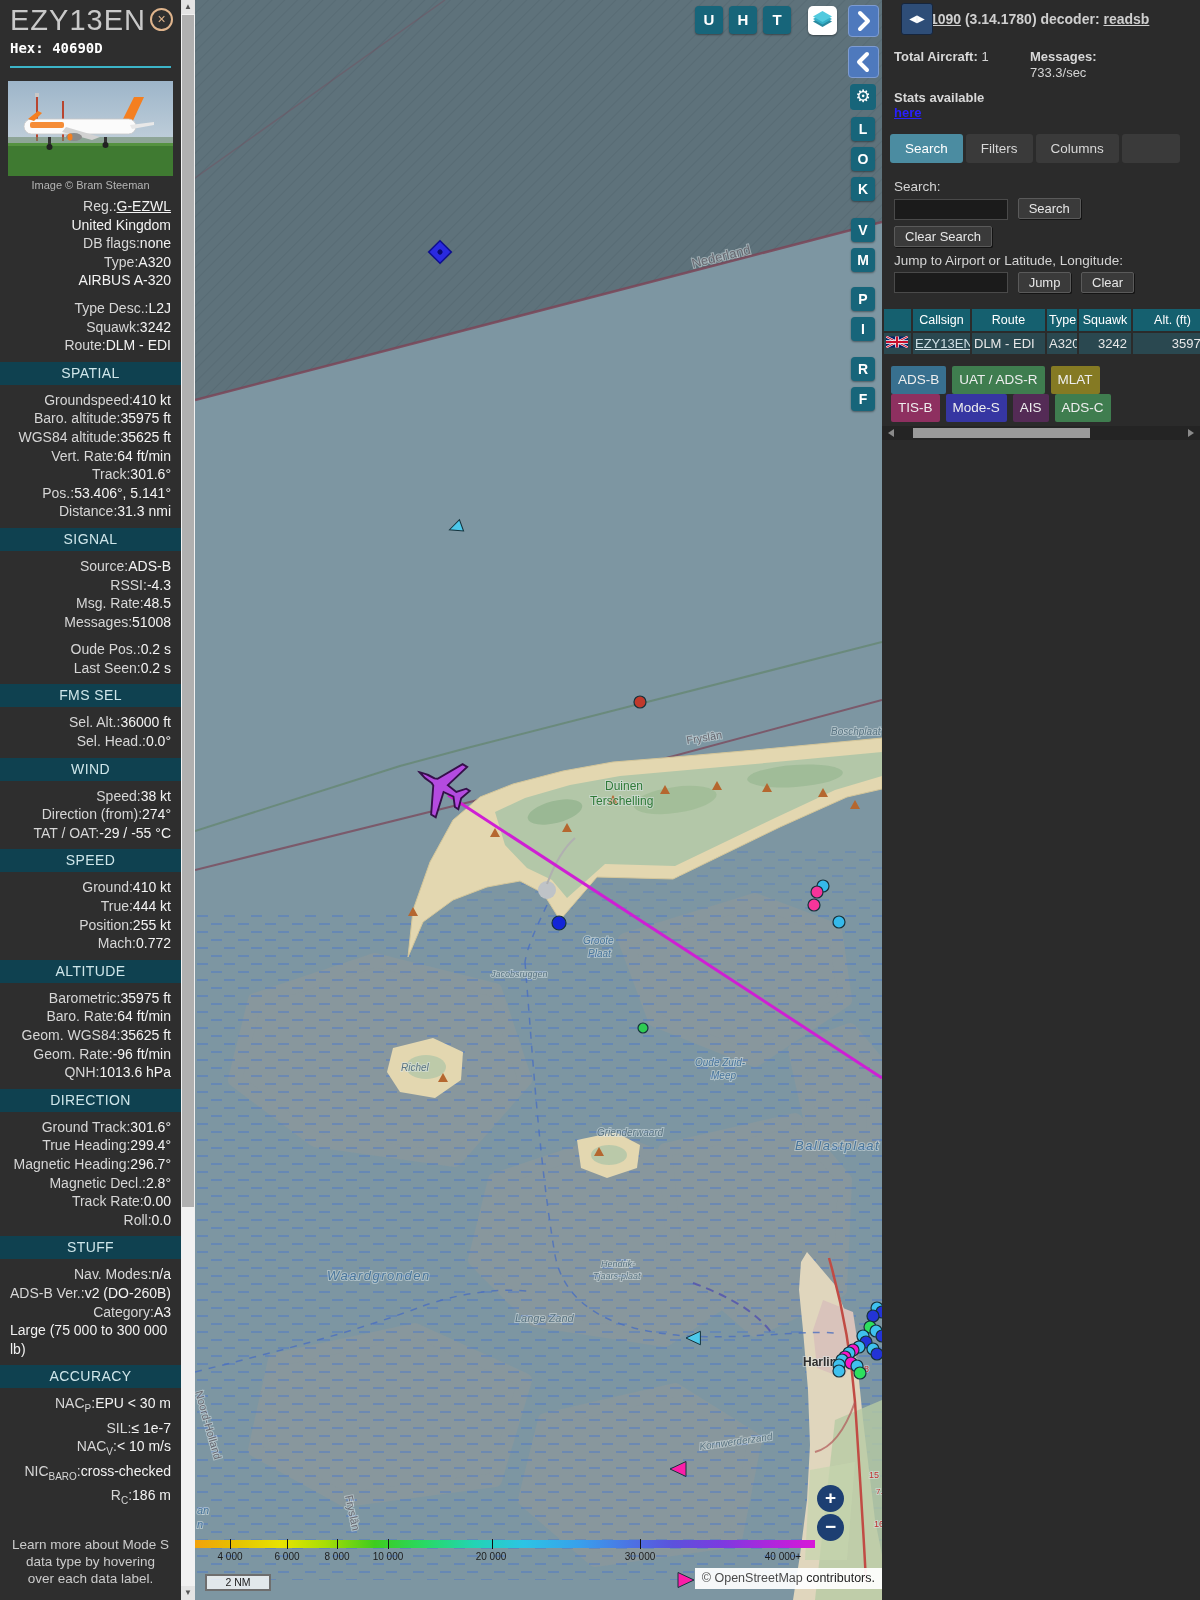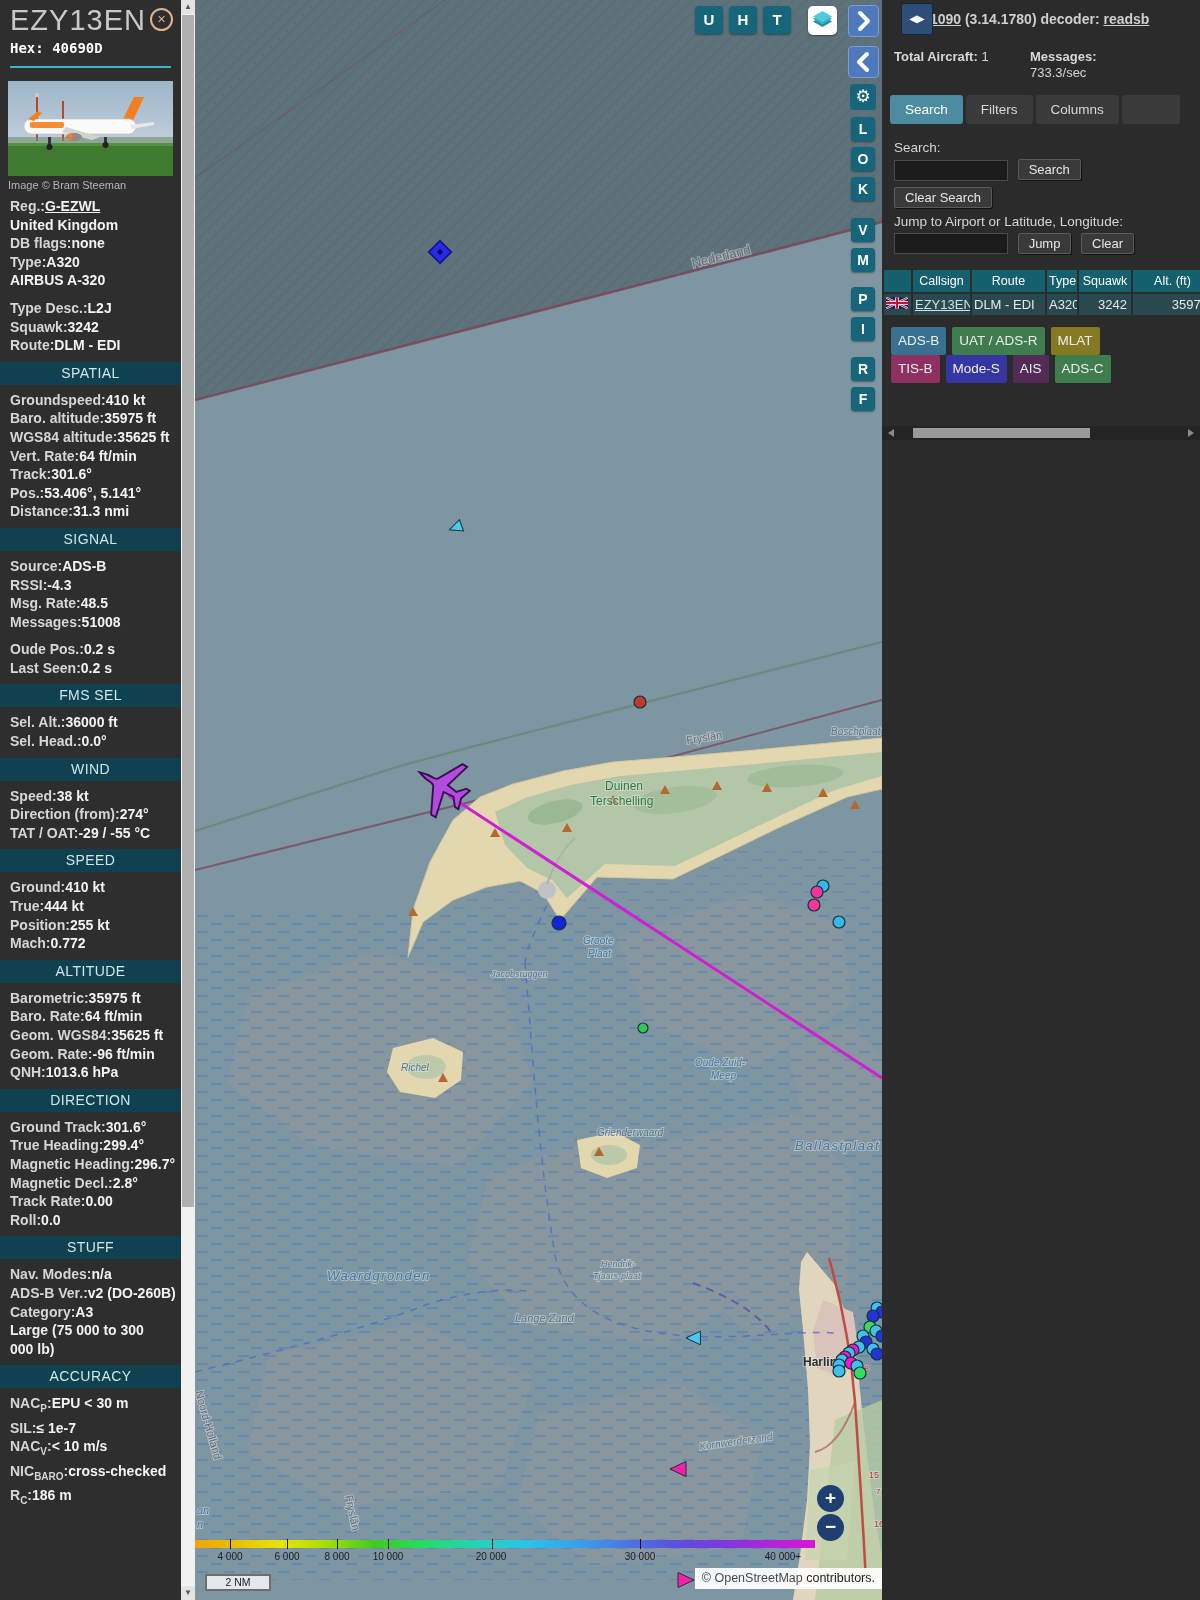--- a/index.html
+++ b/index.html
@@ -8,22 +8,22 @@
   
   #sidebar{position:absolute;left:0;top:0;width:181px;height:1600px;background:#2e2e2e;color:#dcdcdc;overflow:hidden;}
   #sb-head{position:relative;padding:4px 10px 0 10px;}
   #callsign{font-size:29px;color:#c9c9c9;letter-spacing:1px;}
   #hexline{font-family:"DejaVu Sans Mono",monospace;font-weight:bold;font-size:14px;color:#fff;margin-top:3px;}
   #close-btn{position:absolute;right:8px;top:8px;width:19px;height:19px;border:2px solid #dfb48c;border-radius:50%;
              color:#dfb48c;font-size:14px;line-height:18px;text-align:center;cursor:pointer;}
   #tealrule{border-bottom:2px solid #3cb4c8;margin-top:10px;}
   #photo-wrap{margin:13px 8px 0 8px;}
   #photo{display:block;border:0;background:#9fb6c8;}
-  #photo-credit{font-size:11px;color:#b5b5b5;margin:3px 8px 6px 8px;}
-  .row{display:flex;justify-content:flex-start;padding:0 10px;font-size:14px;line-height:18.6px;font-weight:bold;}
+  #photo-credit{font-size:11px;color:#b5b5b5;margin:3px 8px 6px 8px;text-align:center;}
+  .row{display:flex;justify-content:flex-end;padding:0 10px;font-size:14px;line-height:18.6px;}
   .row.gap{margin-top:9px;}
   .row .lbl{color:#d6d6d6;white-space:nowrap;}
   .row .val{color:#f3f3f3;text-align:right;white-space:nowrap;}
   .row .val.link{text-decoration:underline;cursor:pointer;}
   .row.full{display:block;color:#f0f0f0;}
   .row sub{font-size:10px;}
   .sec{background:#0f4150;color:#cfe6ea;text-align:center;font-size:14px;height:23px;line-height:23px;
        margin:7px 0 6px 0;letter-spacing:.4px;}
   #sb-footer{margin:26px auto 0 auto;width:158px;text-align:center;font-size:13.5px;color:#cbcbcb;line-height:17px;}
   
@@ -336,20 +336,21 @@
         </div>
         <div class="row">
           <span class="lbl">NIC<sub>BARO</sub>:</span>
           <span class="val">cross-checked</span>
         </div>
         <div class="row">
           <span class="lbl">R<sub>C</sub>:</span>
           <span class="val">186 m</span>
         </div>
       </div>
+    <div id="sb-footer">Learn more about Mode S data type by hovering over each data label.</div>
   </aside>
   <div id="sb-scroll">
     <div class="arr" style="top:0;">▲</div>
     <div id="sb-thumb"></div>
     <div class="arr" style="top:1586px;">▼</div>
   </div>
 
   <div id="map">
     <svg width="687" height="1600" viewBox="0 0 687 1600">
       <defs>
@@ -567,20 +568,24 @@
         <span>decoder:</span>
         <span class="ul">readsb</span>
       </div>
       <div id="rp-resize">◀▶</div>
     </div>
     <div class="statrow">
       <div class="c1"><span class="b">Total Aircraft:</span>
         <span>1</span></div>
       <div class="c2"><span class="b">Messages:</span><br>
         <span>733.3/sec</span></div>
+    </div>
+    <div id="stats-avail">
+      <span class="b">Stats available</span><br>
+      <span id="stats-link">here</span>
     </div>
     <div id="tabbar">
       <div class="tab active">Search</div>
       <div class="tab">Filters</div>
       <div class="tab">Columns</div>
       <div class="tab filler"></div>
     </div>
     <div id="search-block">
       <div class="formlabel">Search:</div>
       <input class="tinput" value="" style="">

